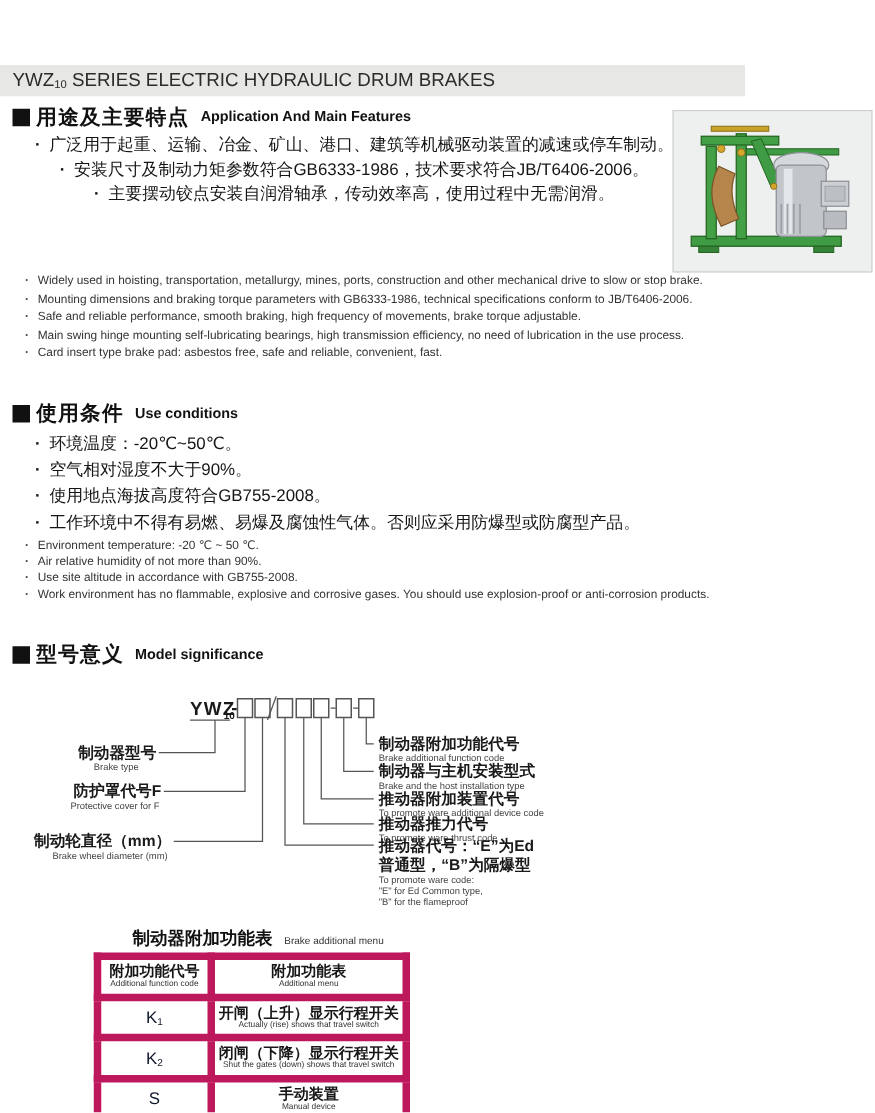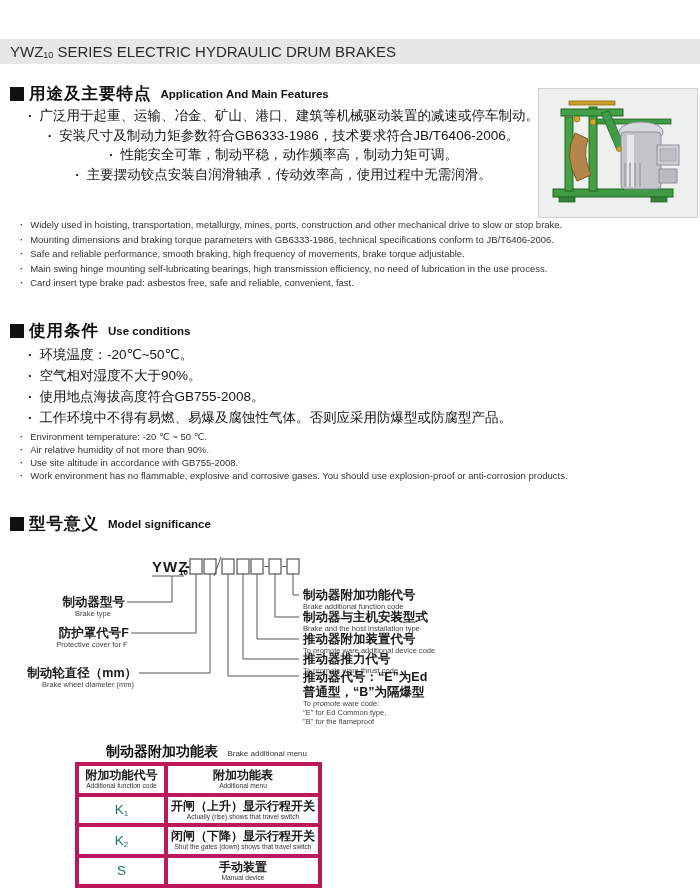--- a/index.html
+++ b/index.html
@@ -4,21 +4,21 @@
 <style>
   html,body{margin:0;padding:0;background:#fff;}
   body{font-family:"Liberation Sans","DejaVu Sans",sans-serif;color:#111;}
   .page{position:relative;width:700px;height:890px;background:#fff;overflow:hidden;}
 
   
   .title{position:absolute;left:10px;top:8px;font-size:27px;font-weight:bold;color:#1a1a1a;white-space:nowrap;}
   .title .sub{font-size:13px;position:relative;top:2px;font-weight:bold;}
 
   
-  .bar{position:absolute;left:0;top:39px;width:700px;height:25px;background:#e7e7e5;line-height:25px;font-size:15px;color:#2b2b2b;padding-left:10px;box-sizing:border-box;white-space:nowrap;}
+  .bar{position:absolute;left:0;top:52px;width:596px;height:25px;background:#e7e7e5;line-height:25px;font-size:15px;color:#2b2b2b;padding-left:10px;box-sizing:border-box;white-space:nowrap;}
   .bar .sub{font-size:9px;position:relative;top:1px;}
 
   
   .sechead{position:absolute;left:10px;display:flex;align-items:center;white-space:nowrap;}
   .sq{width:14px;height:14px;background:#111;margin-right:5px;flex:0 0 auto;}
   .sechead .cn{font-size:16.5px;font-weight:bold;color:#111;letter-spacing:1px;}
   .sechead .en{font-size:11.5px;font-weight:bold;color:#111;margin-left:9px;}
 
   
   .blist{position:absolute;}
@@ -41,26 +41,26 @@
   .d-code{font-size:15px;font-weight:600;fill:#1a1a1a;letter-spacing:1px;}
   .d-codesub{font-size:8px;font-weight:600;fill:#1a1a1a;}
   .dln{stroke:#555;stroke-width:1;fill:none;}
   .dbox{stroke:#555;stroke-width:1.2;fill:none;}
 
   
   .tbl-title{position:absolute;left:75px;top:742px;width:232px;text-align:right;white-space:nowrap;}
   .tbl-title .cn{font-size:14px;font-weight:bold;color:#111;}
   .tbl-title .en{font-size:8px;color:#333;margin-left:5px;}
   table.ftab{position:absolute;left:75px;top:762px;border-collapse:collapse;table-layout:fixed;width:231px;}
-  table.ftab td{border:4px solid #be185d;text-align:center;vertical-align:middle;padding:2px 1px;}
+  table.ftab td{border:6px solid #be185d;text-align:center;vertical-align:middle;padding:2px 1px;}
   .c1{width:83px;}
   .c2{width:148px;}
   .cellcn{font-size:12px;font-weight:600;color:#161616;line-height:14px;white-space:nowrap;}
   .cellen{font-size:7px;color:#333;line-height:8.5px;white-space:nowrap;transform:scale(0.95);}
-  .codecell{font-size:13.5px;color:#0f766e;margin-top:18px;}
+  .codecell{font-size:13.5px;color:#0f172a;margin-top:18px;}
   .codecell .sub{font-size:8px;position:relative;top:2px;}
 </style>
 </head>
 <body>
 
 <div class="page">
 
 
   <div class="bar"><span>YWZ</span><span class="sub">10</span><span> SERIES ELECTRIC HYDRAULIC DRUM BRAKES</span></div>
 
@@ -95,21 +95,20 @@
       <rect x="120" y="80" width="18" height="14" fill="#b8bcc0" stroke="#8d9196" stroke-width="1"></rect>
       <circle cx="38" cy="30" r="3" fill="#d4a72c" stroke="#8a6d14" stroke-width="0.7"></circle>
       <circle cx="54" cy="33" r="3" fill="#d4a72c" stroke="#8a6d14" stroke-width="0.7"></circle>
       <circle cx="80" cy="60" r="2.5" fill="#d4a72c" stroke="#8a6d14" stroke-width="0.7"></circle>
     </svg>
   </div>
 
   <div class="blist cnlist s1cn">
     <div>广泛用于起重、运输、冶金、矿山、港口、建筑等机械驱动装置的减速或停车制动。</div>
     <div>安装尺寸及制动力矩参数符合GB6333-1986，技术要求符合JB/T6406-2006。</div>
-    <div>性能安全可靠，制动平稳，动作频率高，制动力矩可调。</div>
     <div>主要摆动铰点安装自润滑轴承，传动效率高，使用过程中无需润滑。</div>
   </div>
 
   <div class="blist enlist s1en">
     <div>Widely used in hoisting, transportation, metallurgy, mines, ports, construction and other mechanical drive to slow or stop brake.</div>
     <div>Mounting dimensions and braking torque parameters with GB6333-1986, technical specifications conform to JB/T6406-2006.</div>
     <div>Safe and reliable performance, smooth braking, high frequency of movements, brake torque adjustable.</div>
     <div>Main swing hinge mounting self-lubricating bearings, high transmission efficiency, no need of lubrication in the use process.</div>
     <div>Card insert type brake pad: asbestos free, safe and reliable, convenient, fast.</div>
   </div>

